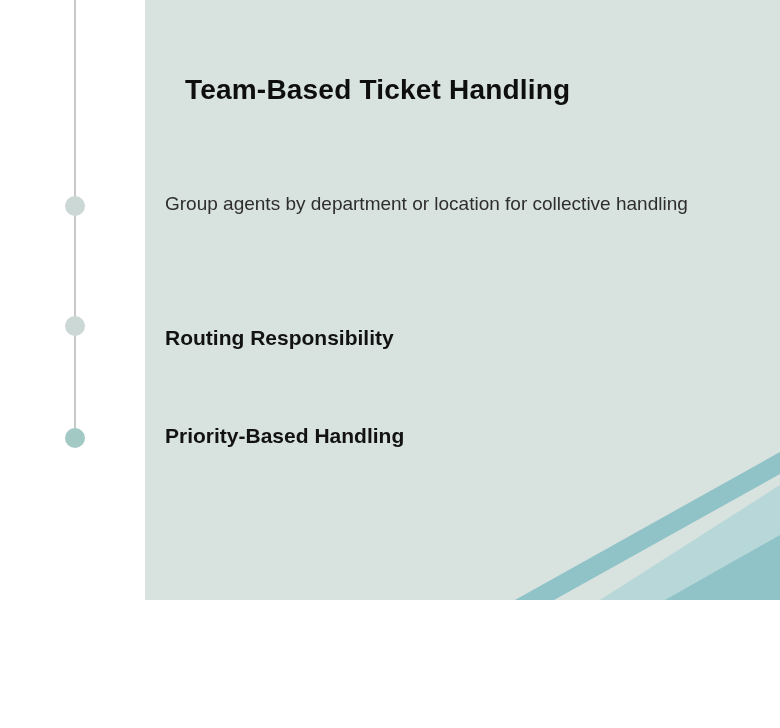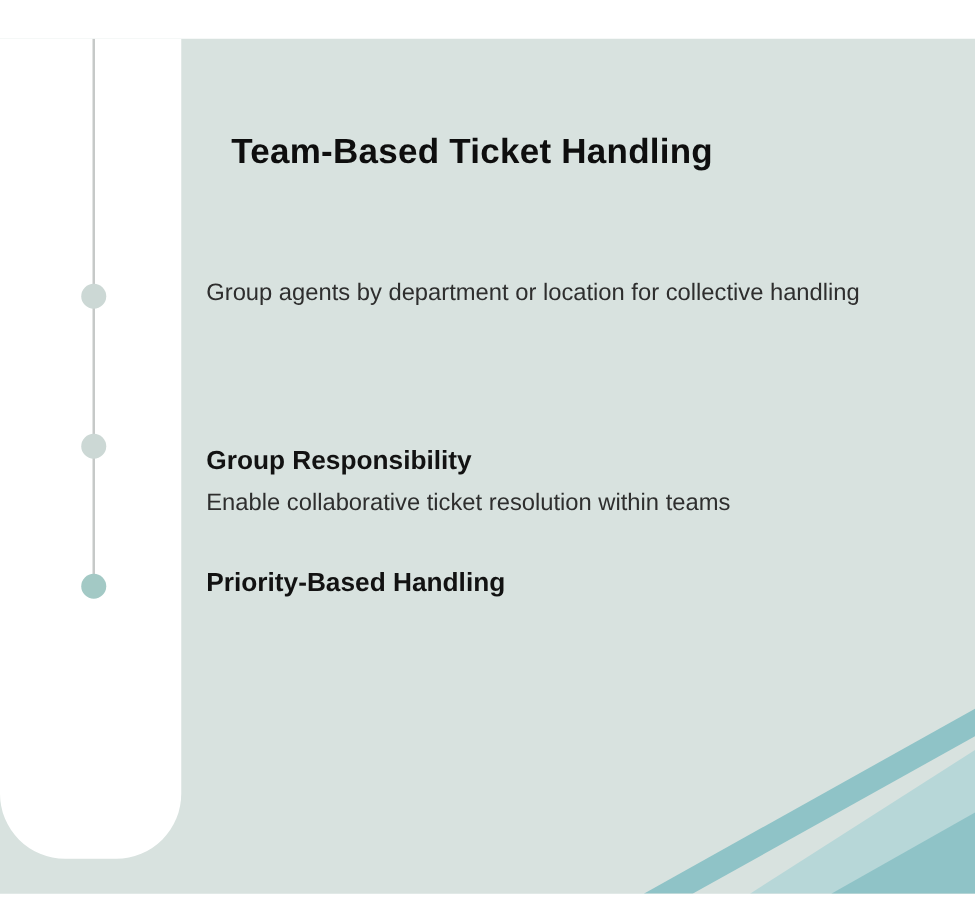--- a/index.html
+++ b/index.html
@@ -2,24 +2,23 @@
 <html><head>
 <meta charset="utf-8">
 <style>
   * { margin: 0; padding: 0; box-sizing: border-box; }
   html, body { width: 780px; height: 728px; }
   body { font-family: "Liberation Sans", sans-serif; }
 
   #app {
     position: relative;
     width: 780px;
-    height: 684px;
+    height: 600px;
     background: #d8e2df;
     overflow: hidden;
-    margin-top: 31px;
   }
 
   .white-panel {
     position: absolute;
     left: 0;
     top: 0;
     width: 145px;
     height: 656px;
     background: #ffffff;
     border-radius: 0 0 52px 52px;
@@ -102,22 +101,21 @@
   <div class="timeline-dot dot-2" style="background-color: rgb(204, 216, 213);"></div>
   <div class="timeline-dot dot-3" style="background-color: rgb(163, 201, 197);"></div>
 
   <h1 class="page-title">Team-Based Ticket Handling</h1>
 
   <div class="timeline-item item-1">
     <div class="item-description">Group agents by department or location for collective handling</div>
   </div>
 
   <div class="timeline-item item-2">
-    <div class="item-heading">Group Responsibility</div>
-    <div class="item-description">Enable collaborative ticket resolution within teams</div>
+    <div class="item-heading">Routing Responsibility</div>
   </div>
 
   <div class="timeline-item item-3">
     <div class="item-heading">Priority-Based Handling</div>
   </div>
 
   <svg class="corner-decoration" viewBox="0 0 300 160" xmlns="http://www.w3.org/2000/svg">
     <polygon points="35,160 300,12 300,34 74,160" fill="#8fc3c7"></polygon>
     <polygon points="120,160 300,45 300,160" fill="#b7d7d8"></polygon>
     <polygon points="185,160 300,95 300,160" fill="#8fc3c7"></polygon>

